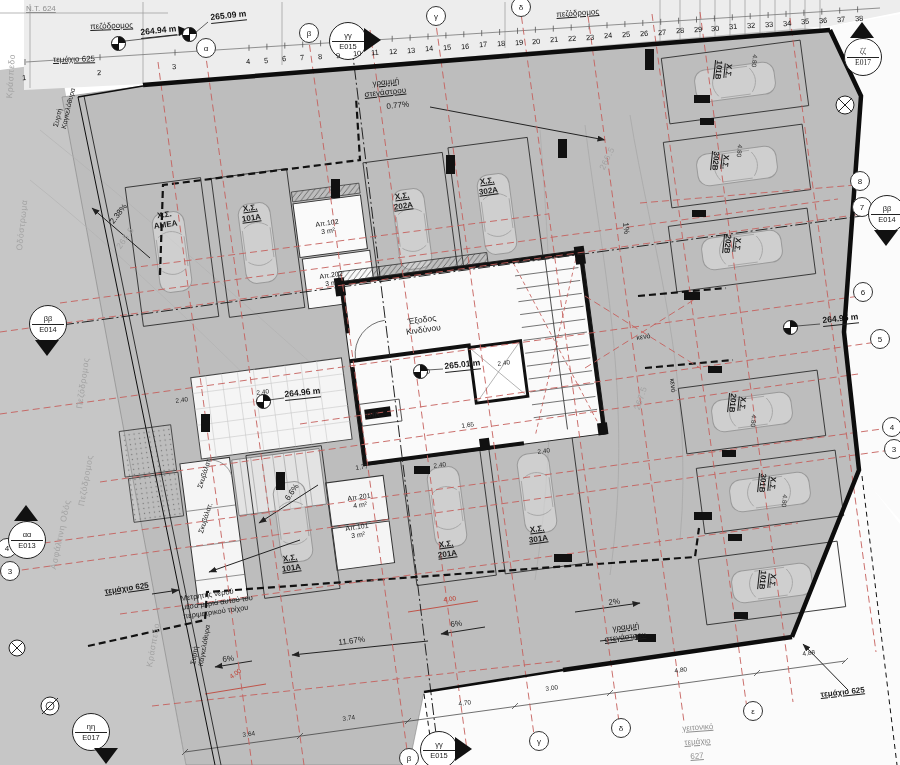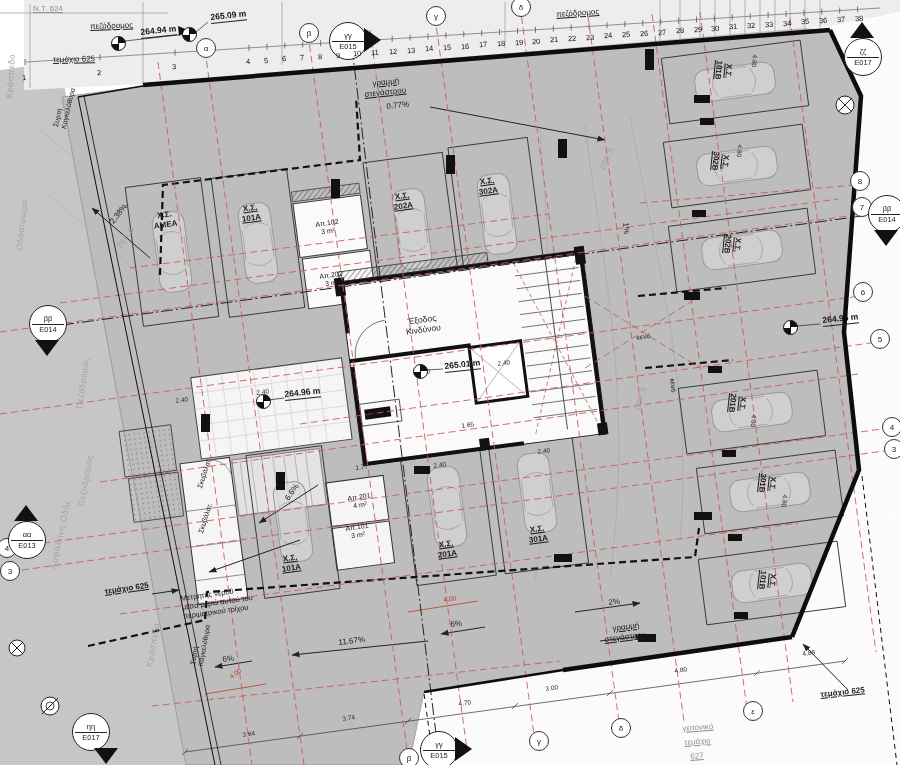--- a/index.html
+++ b/index.html
@@ -410,21 +410,21 @@
     <path d="M11,654 L23,642 M11,642 L23,654" fill="none" stroke-width="1"></path>
   </g>
   <g stroke="#222" fill="#fff">
     <circle cx="50" cy="706" r="9" stroke-width="1"></circle>
         <circle cx="50" cy="706" r="4" stroke-width="0.8"></circle>
     <line x1="42" y1="714" x2="58" y2="698" stroke-width="1"></line>
   </g>
 </svg>
 
 <div id="ann">
-      <div class="lbl gray u n" style="left: 33px; top: 4px;">Ν.Τ. 624</div>
+      <div class="lbl gray u n" style="left: 26px; top: 4px;">Ν.Τ. 624</div>
       <div class="lbl u n" style="left: 90px; top: 22px; transform: rotate(-2deg);">πεζόδρομος</div>
       <div class="lbl u n" style="left: 53px; top: 55px; transform: rotate(-1deg);">τεμάχιο 625</div>
       <div class="lbl u n" style="left: 556px; top: 10px; transform: rotate(-4deg);">πεζόδρομος</div>
       <div class="lbl u" style="left: 104px; top: 587px; transform: rotate(-8deg);">τεμάχιο 625</div>
       <div class="lbl u" style="left: 820px; top: 690px; transform: rotate(-6deg);">τεμάχιο 625</div>
       <div class="lbl gray u n" style="left: 682px; top: 724px; transform: rotate(-4deg);">γειτονικό</div>
       <div class="lbl gray u n" style="left: 684px; top: 738px; transform: rotate(-4deg);">τεμάχιο</div>
       <div class="lbl gray u n" style="left: 690px; top: 752px; transform: rotate(-4deg);">627</div>
       <div class="lbl faint" style="left: 4px; top: 98px; transform: rotate(-86deg);">Κράσπεδο</div>
       <div class="lbl faint" style="left: 14px; top: 250px; transform: rotate(-84deg);">Οδόστρωμα</div>
@@ -529,21 +529,21 @@
       <div class="bubble" style="left: 870px; top: 329px;">5</div>
       <div class="bubble" style="left: 882px; top: 417px;">4</div>
       <div class="bubble" style="left: 884px; top: 439px;">3</div>
       <div class="bubble" style="left: -3px; top: 538px;">4</div>
       <div class="bubble" style="left: 0px; top: 561px;">3</div>
       <div class="smk" style="left: 329px; top: 22px;">
         <span>γγ</span>
         <span>E015</span>
       </div>
       <div class="tri" style="left: 364px; top: 28px; border-top: 12px solid transparent; border-bottom: 12px solid transparent; border-left: 17px solid rgb(17, 17, 17);"></div>
-      <div class="smk" style="left: 844px; top: 38px;">
+      <div class="smk" style="left: 844px; top: 38px; font-family: Liberation Serif, serif;">
         <span>ζζ</span>
         <span>E017</span>
       </div>
       <div class="tri" style="left: 850px; top: 22px; border-left: 12px solid transparent; border-right: 12px solid transparent; border-bottom: 16px solid rgb(17, 17, 17);"></div>
       <div class="smk" style="left: 29px; top: 305px;">
         <span>ββ</span>
         <span>E014</span>
       </div>
       <div class="tri" style="left: 35px; top: 340px; border-left: 12px solid transparent; border-right: 12px solid transparent; border-top: 16px solid rgb(17, 17, 17);"></div>
       <div class="smk" style="left: 868px; top: 195px;">

